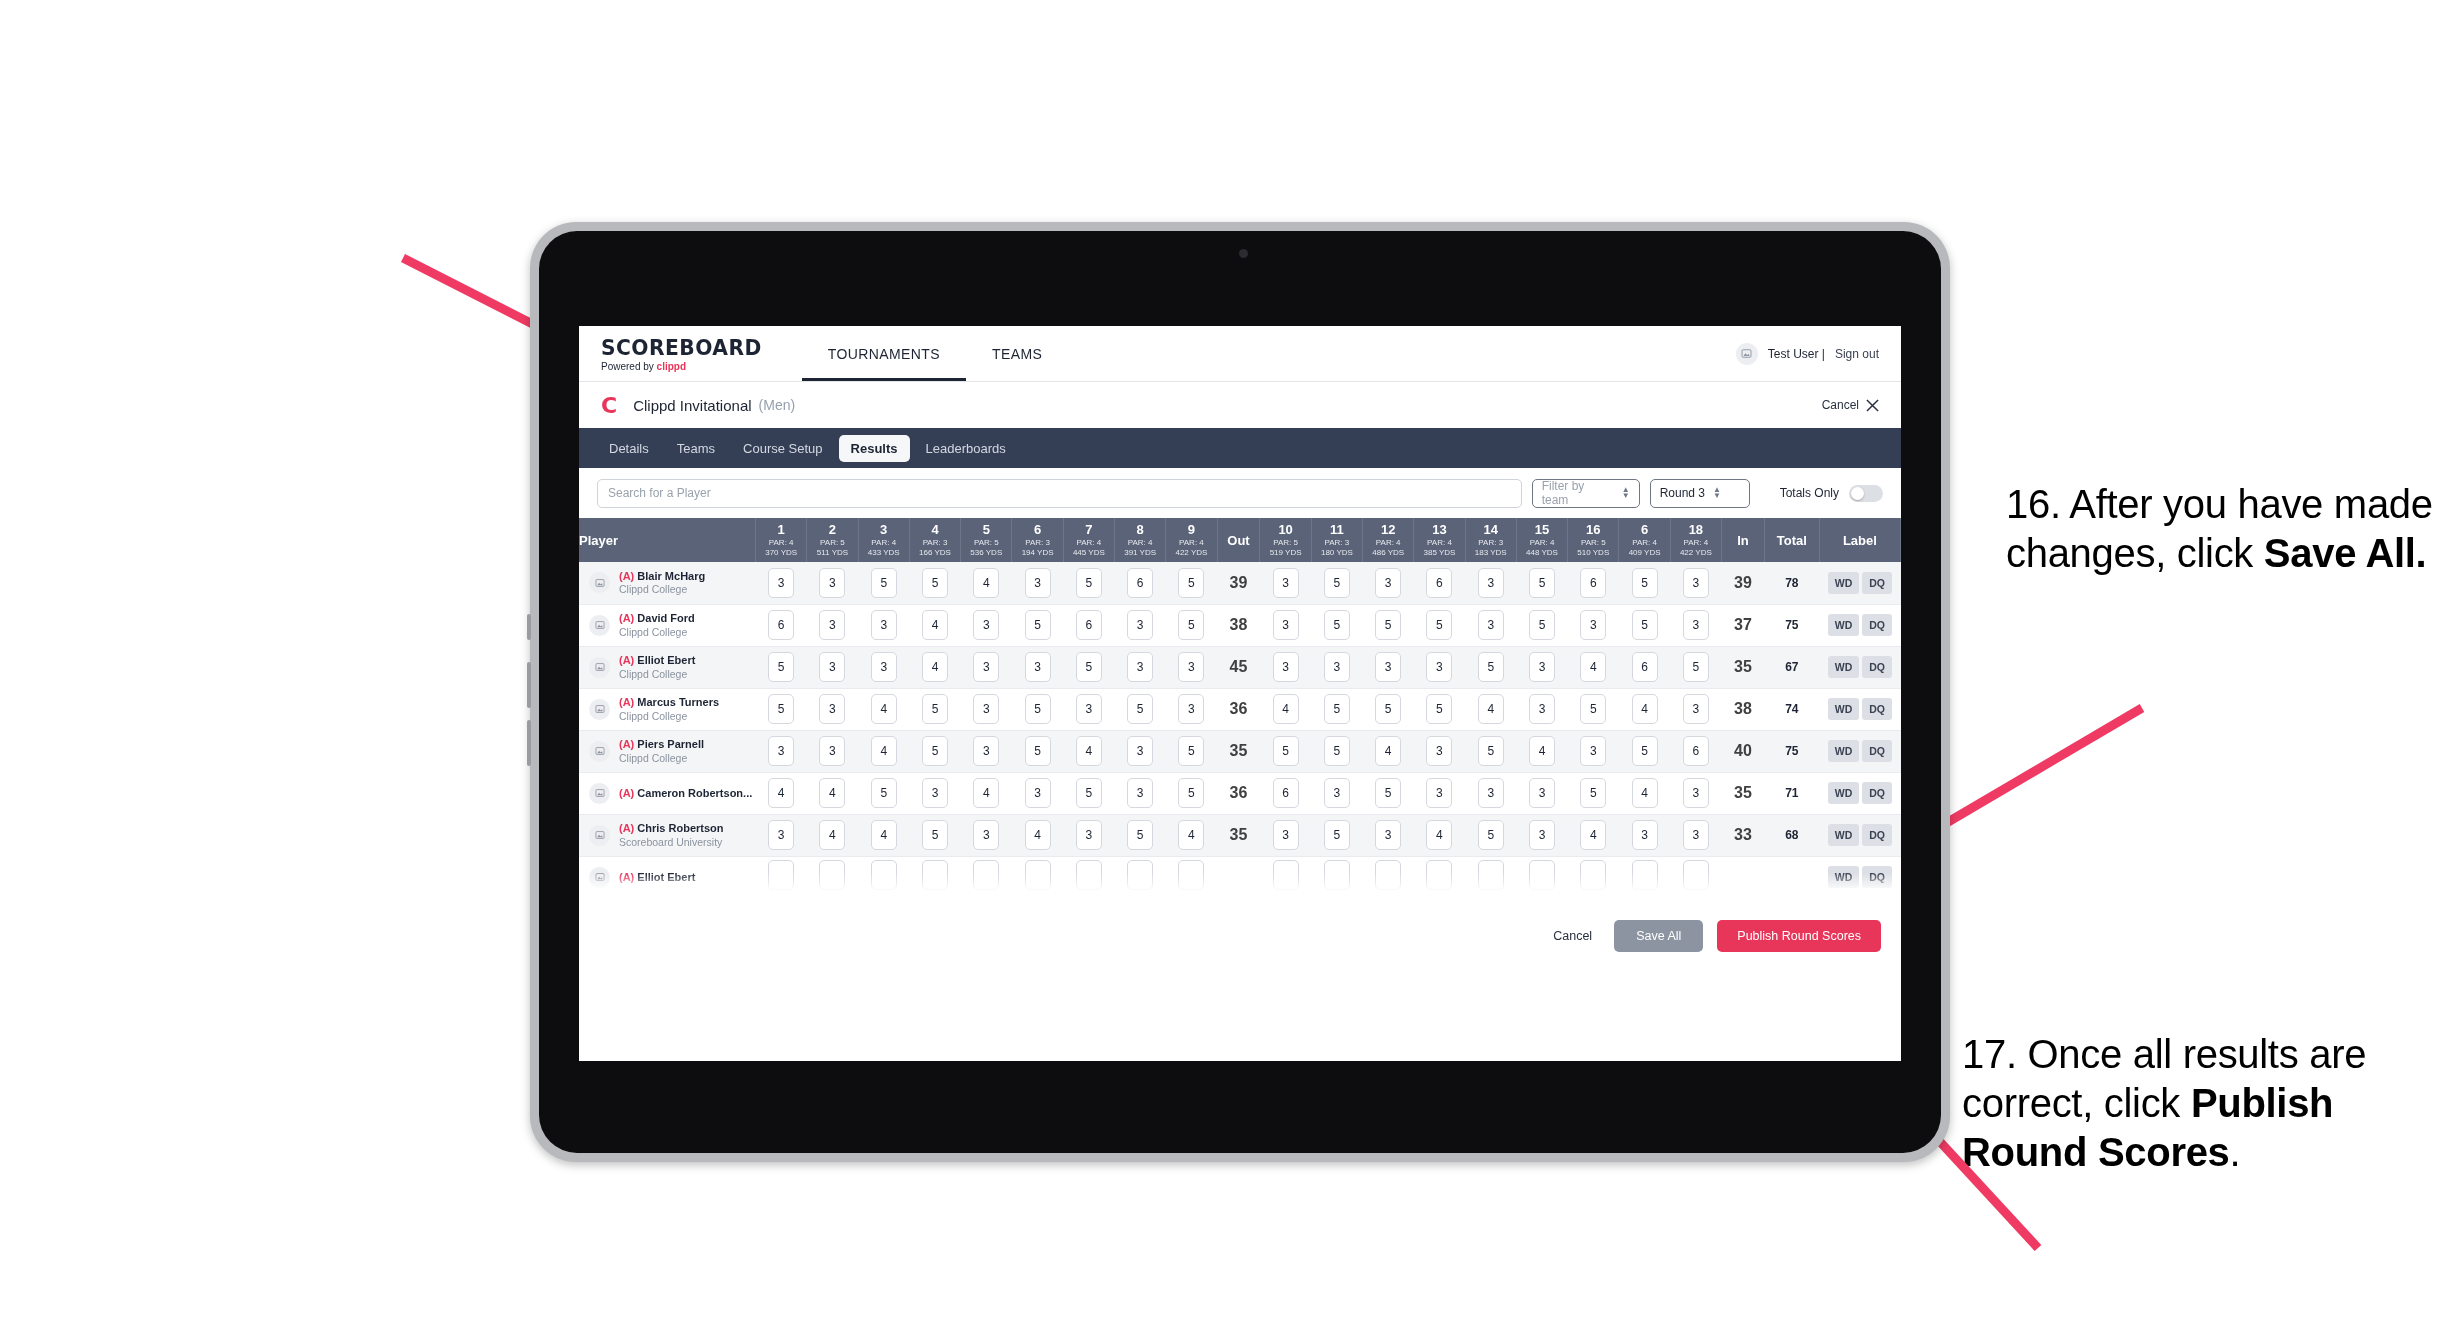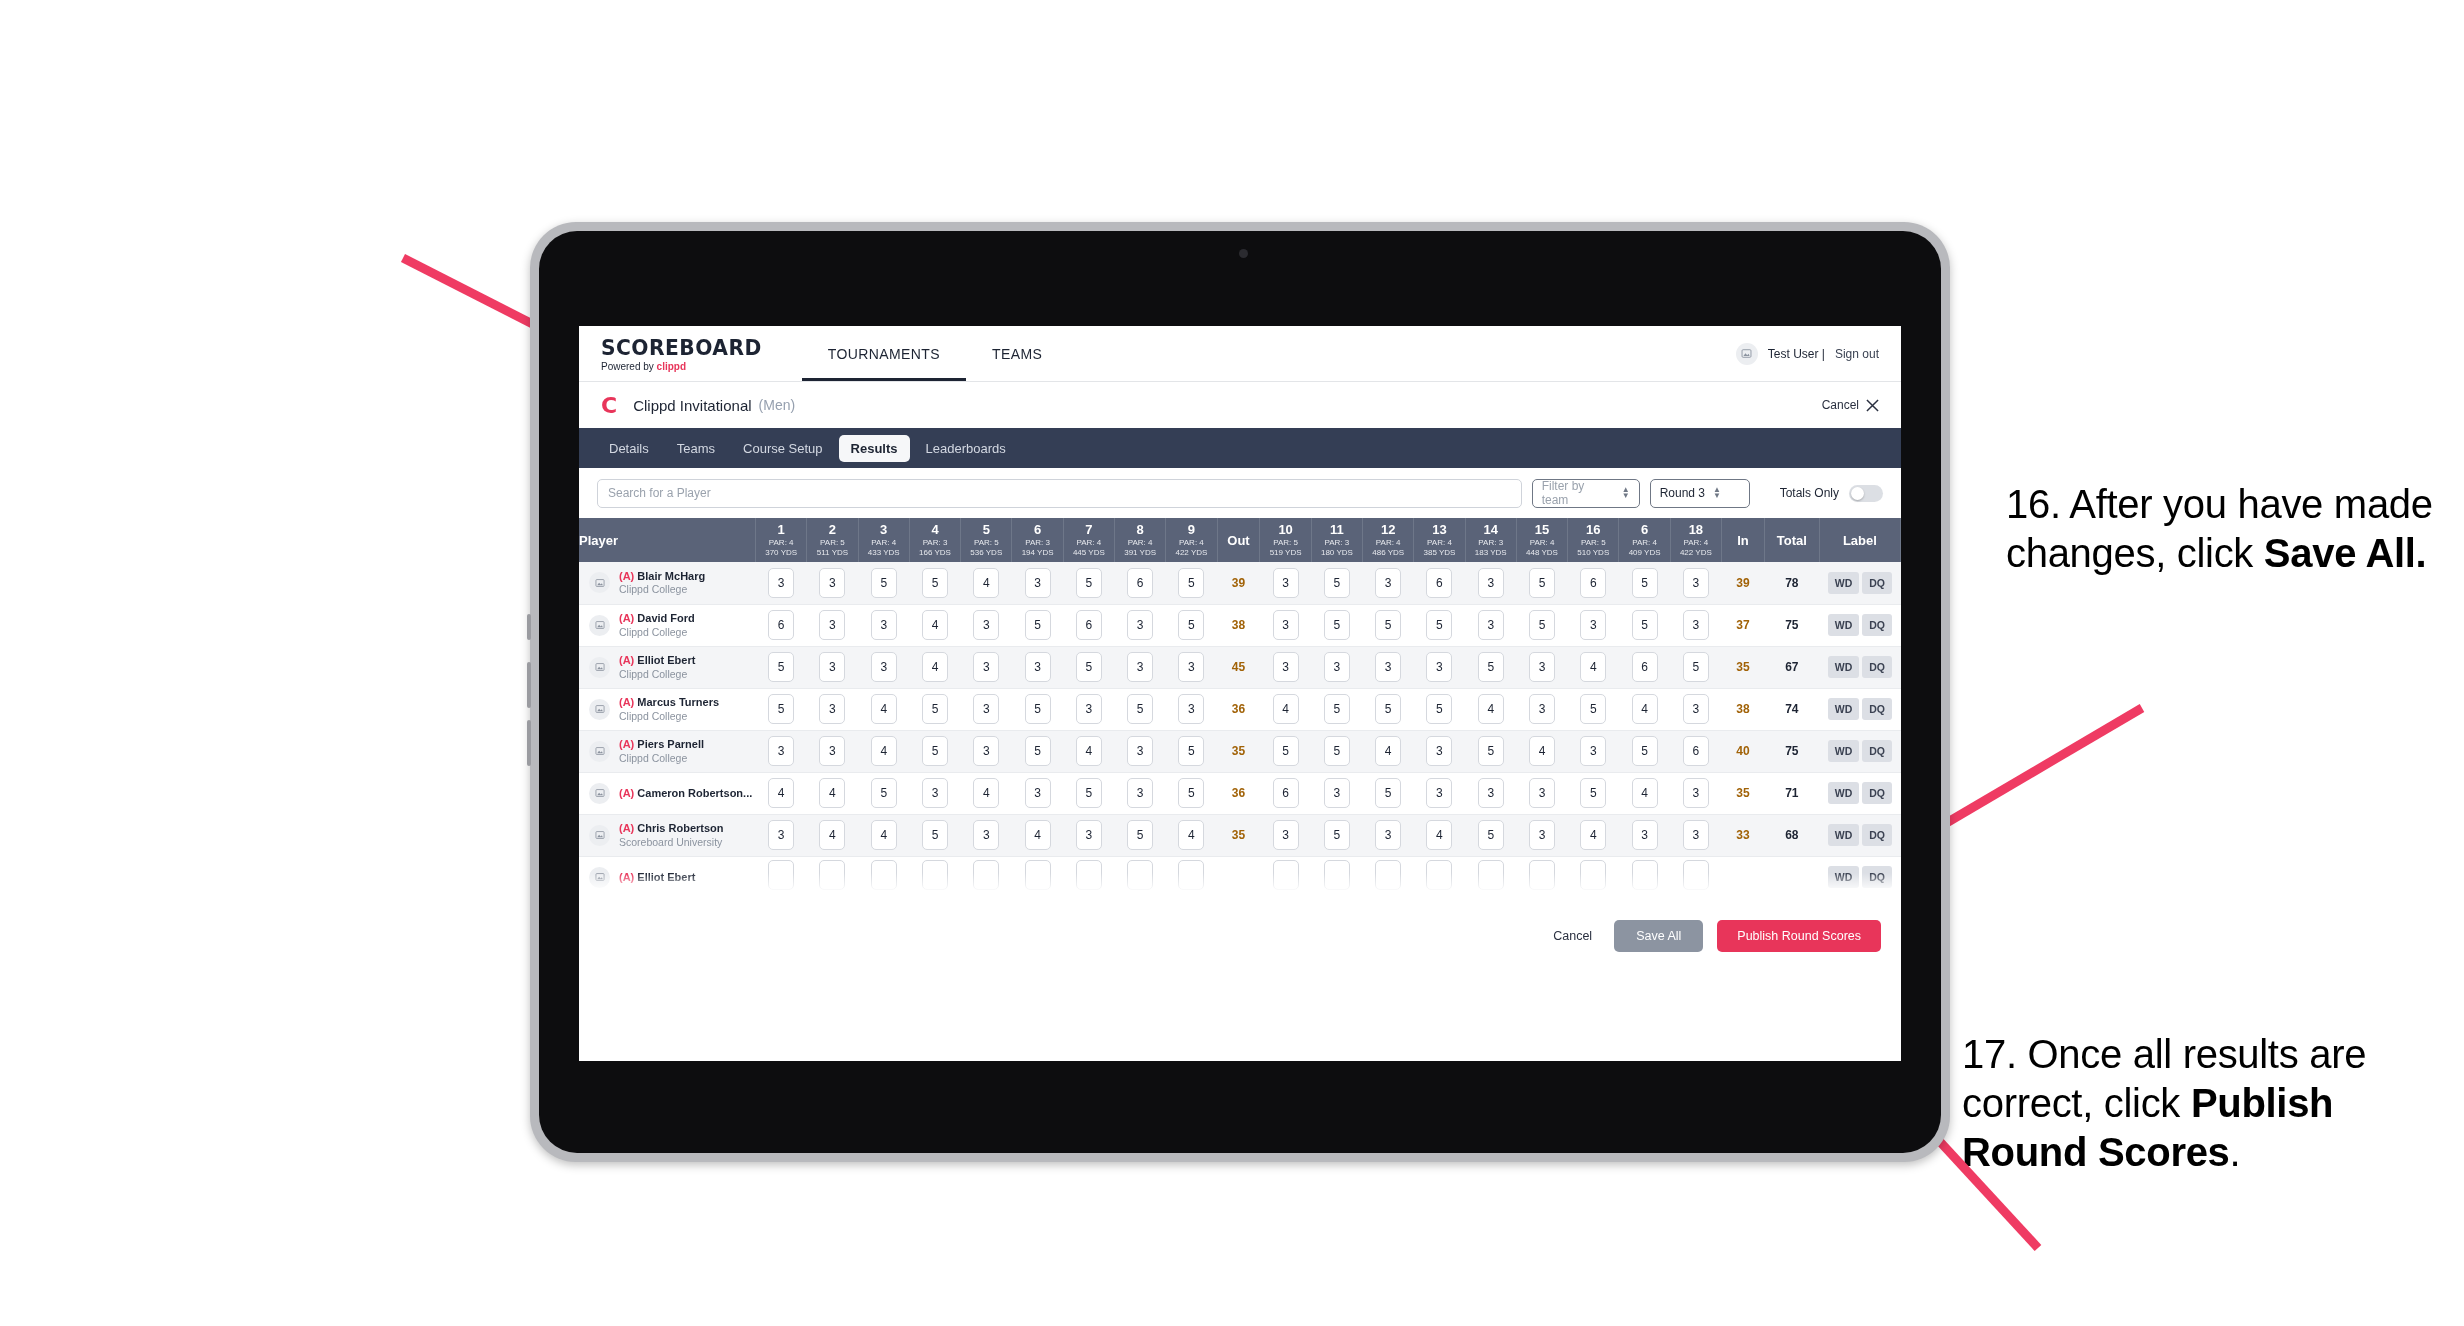--- a/index.html
+++ b/index.html
@@ -115,21 +115,21 @@
   td.player-cell { padding-left:10px; }
   .pl-row { display:flex; align-items:center; gap:9px; }
   .pl-badge { width:21px; height:21px; border-radius:50%; background:#eceef1; flex:none; display:flex; align-items:center; justify-content:center; }
   .pl-names { line-height:1.22; }
   .pl-name { font-size:11px; font-weight:700; color:#1d2433; white-space:nowrap; }
   .pl-name .amateur { color:#e8355a; }
   .pl-team { font-size:10.5px; color:#8b939f; white-space:nowrap; }
   td.score-cell { text-align:center; }
   .score-box { display:inline-flex; align-items:center; justify-content:center; width:26px; height:30px;
                border:1px solid #d5d8de; border-radius:5px; background:#fff; font-size:12px; color:#1d2433; cursor:text; }
-  td.agg-cell { text-align:center; font-size:12px; font-weight:700; color:#a16207; }
+  td.agg-cell { text-align:center; font-size:16px; font-weight:700; color:#404040; }
   td.total-cell { text-align:center; font-size:12px; font-weight:700; color:#1d2433; }
   td.label-cell { padding:0; }
   .label-inner { display:flex; gap:3px; justify-content:center; }
   .label-chip { background:#dcdfe5; color:#3b4252; font-size:10.5px; font-weight:600; padding:5px 7px; border-radius:3px; cursor:pointer; }
 
   
   #fade { position:absolute; left:0; right:0; bottom:0; height:26px;
           background:linear-gradient(to bottom, rgba(255,255,255,0) 0%, #ffffff 75%); pointer-events:none; }
 
   

